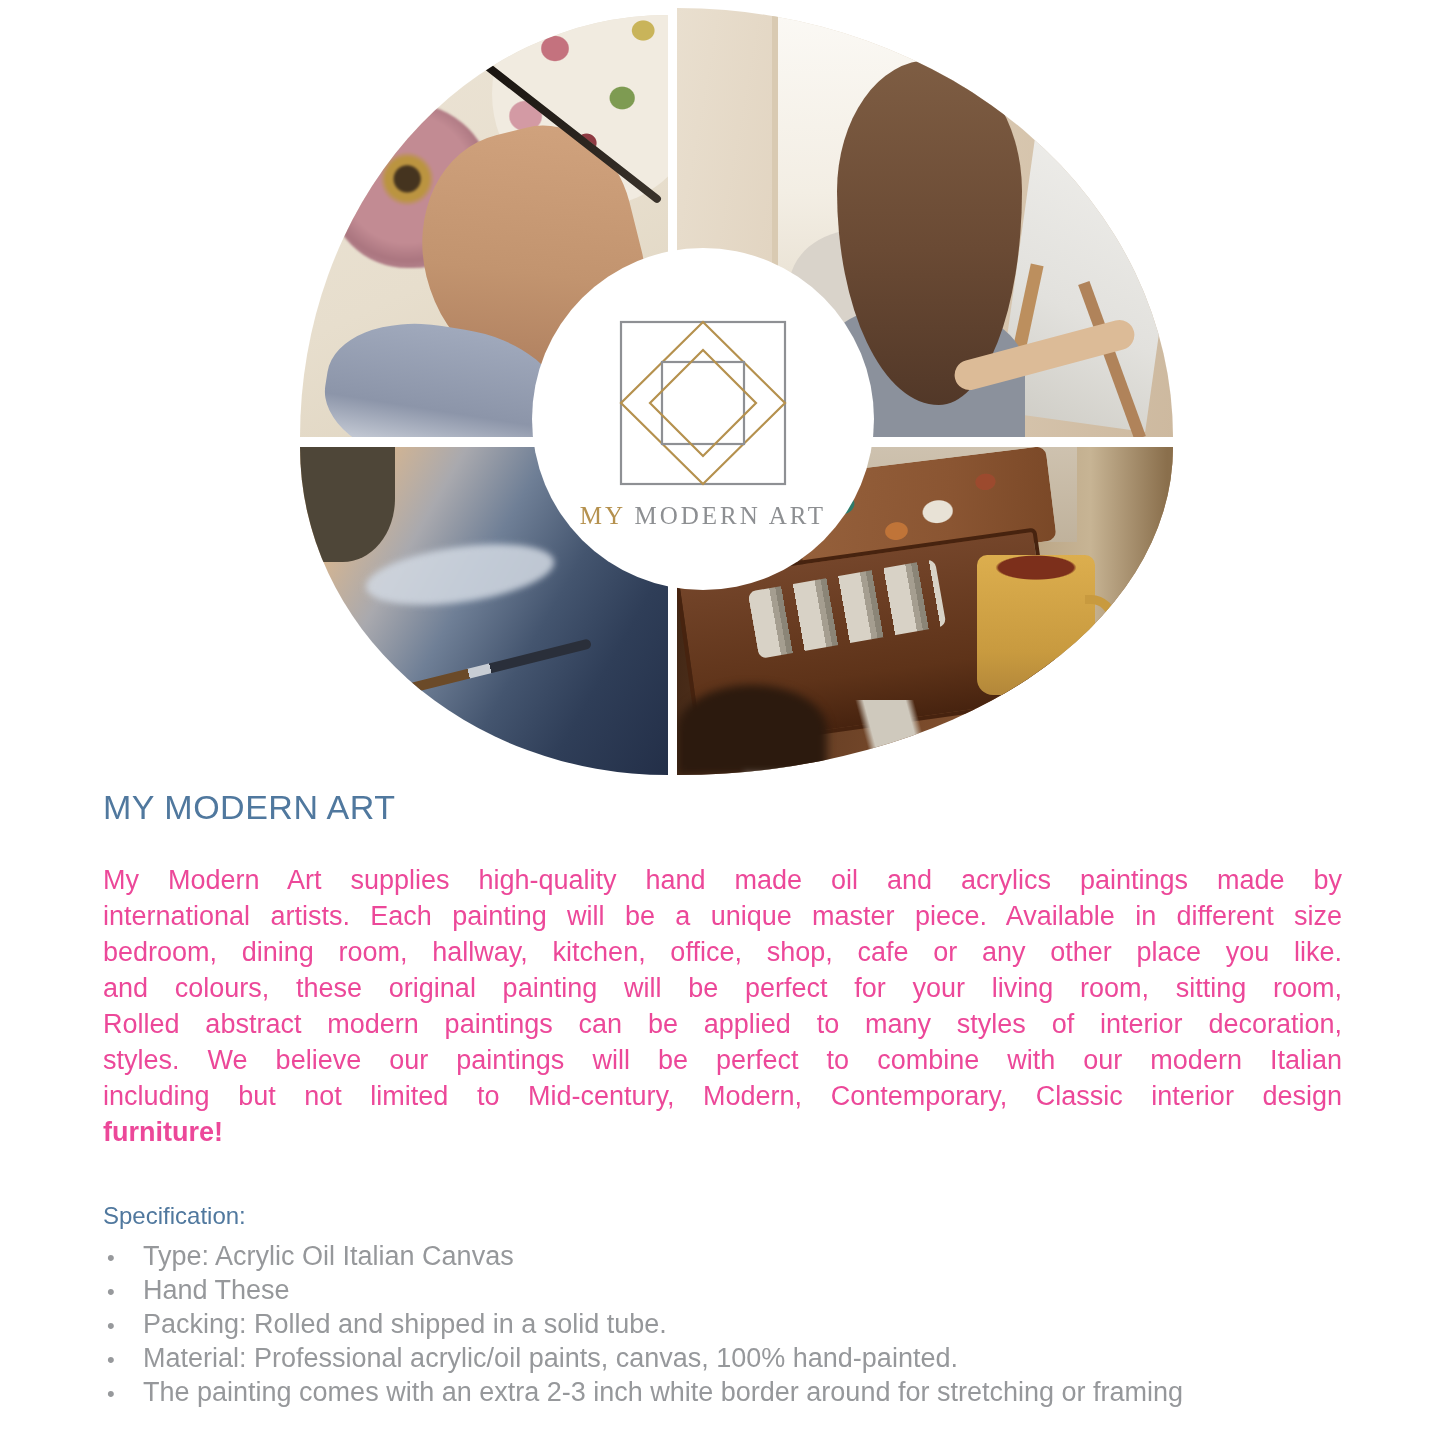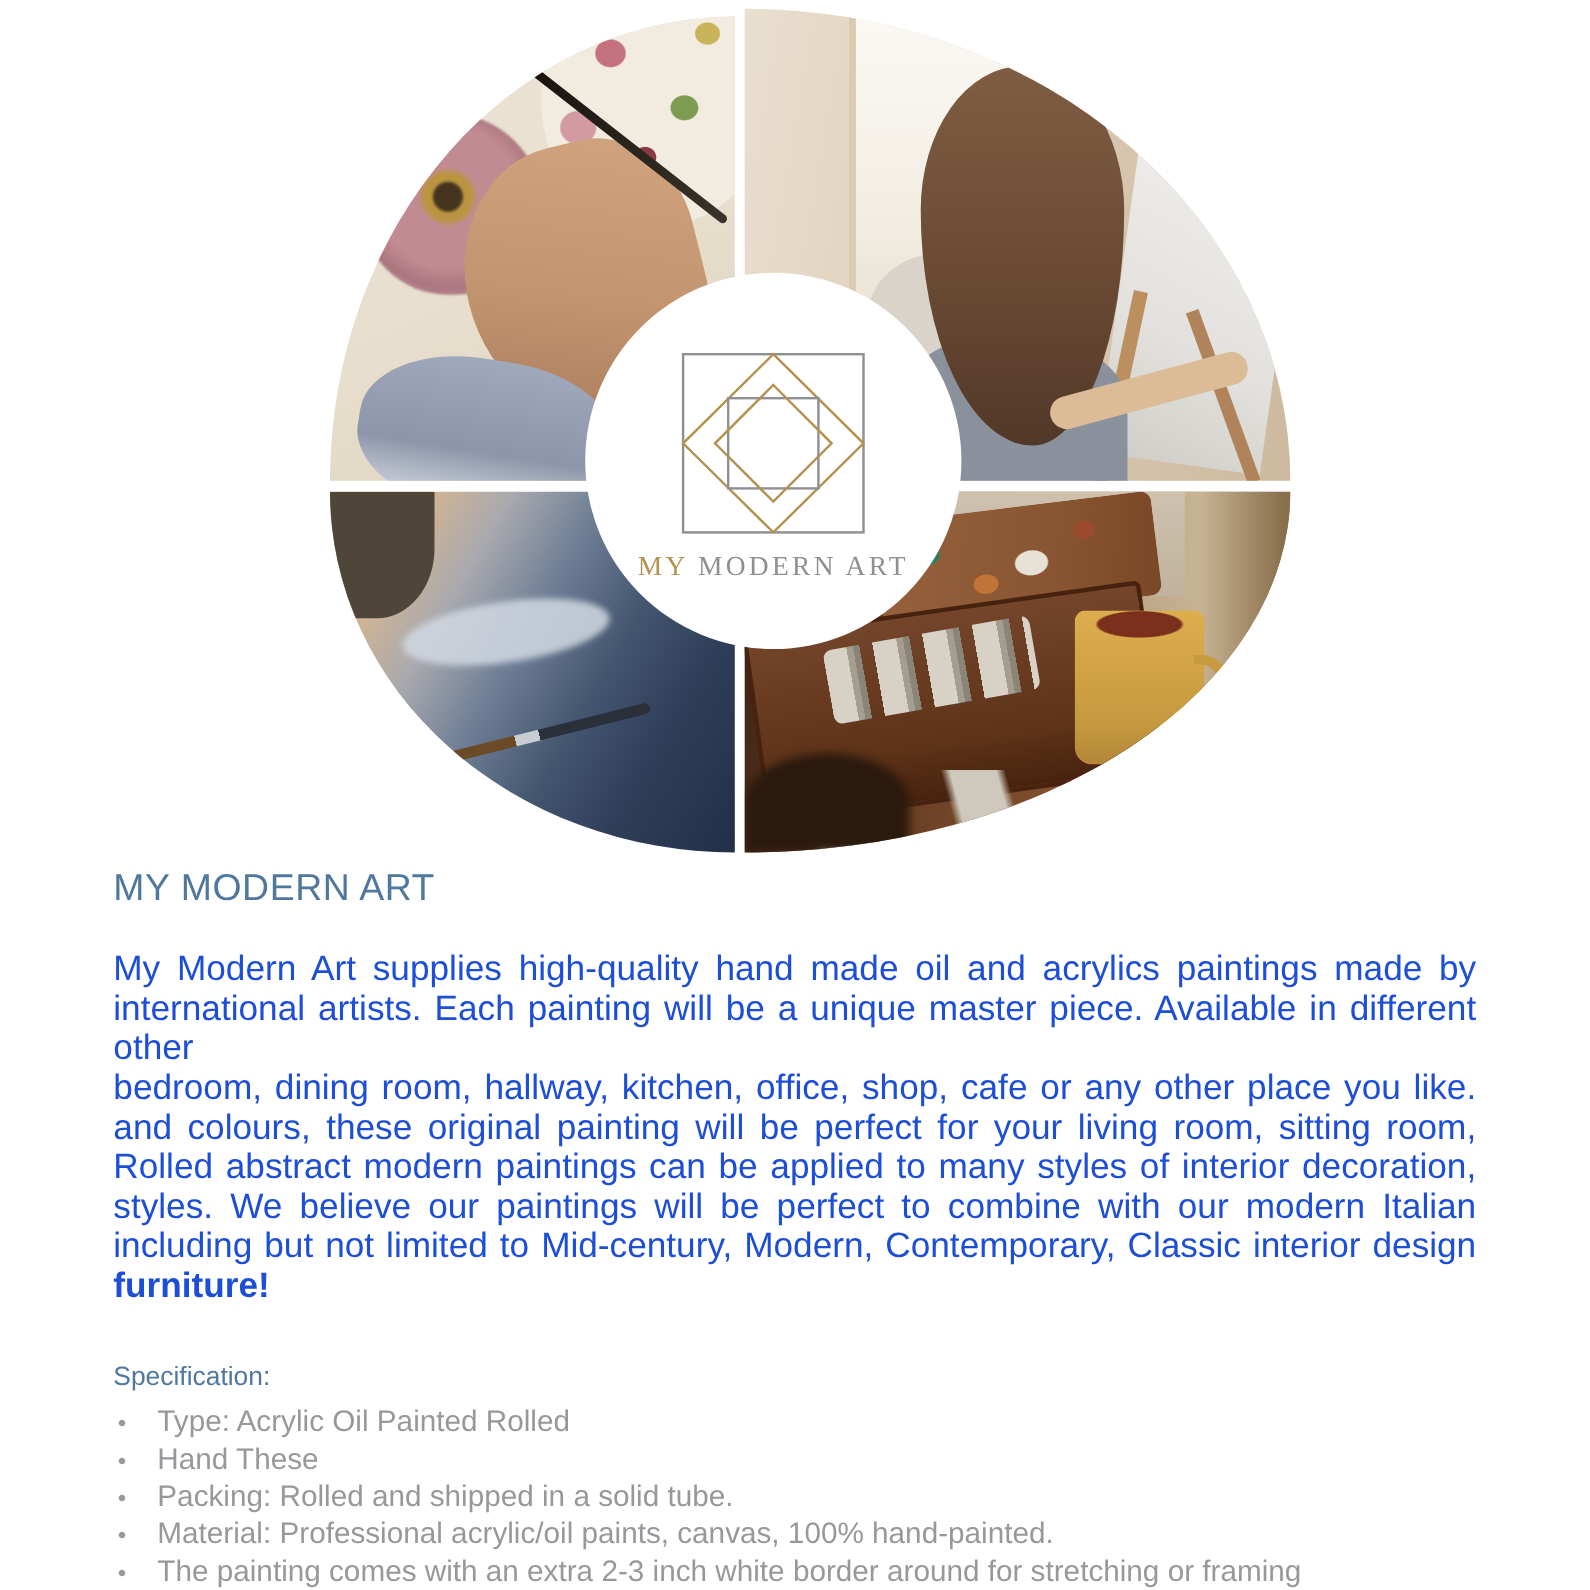--- a/index.html
+++ b/index.html
@@ -130,21 +130,21 @@
     display: flex; flex-direction: column; align-items: center; }
   .logo-svg { margin-top: 66px; }
   .logo-text { margin-top: 8px; font-family: "Liberation Serif", serif;
     font-size: 25px; letter-spacing: 3px; color: #8d8f92; white-space: nowrap; }
   .logo-text .gold { color: #b5914e; }
 
   
   .content { padding: 0 103px; }
   .page-title { margin: 0 0 38px 0; font-size: 34px; font-weight: 400;
     line-height: 34px; color: #50789e; letter-spacing: 0.5px; }
-  .pline { font-size: 32px; line-height: 36px; color: #1d4ed8;
+  .pline { font-size: 27px; line-height: 36px; color: #ec4899;
     text-align: justify; text-align-last: justify; }
   .pline.last { text-align-last: left; font-weight: bold; }
   .spec-heading { margin: 48px 0 0 0; font-size: 24px; font-weight: 400;
     line-height: 36px; color: #50789e; }
   .spec-list { list-style: none; margin: 6px 0 0 0; padding: 0; }
   .spec-list li { font-size: 27px; line-height: 32px; color: #96989b;
     padding-left: 4px; white-space: pre; }
   .bullet { display: inline-block; width: 36px; font-size: 22px; color: #97999c; }
 </style>
 </head>
@@ -200,31 +200,31 @@
     <div class="logo-text"><span class="gold">MY</span><span> MODERN ART</span></div>
   </div>
 
 </div>
 
 <div class="content">
   <h1 class="page-title">MY MODERN ART</h1>
 
   <div>
     <div class="pline">My Modern Art supplies high-quality hand made oil and acrylics paintings made by</div>
-    <div class="pline">international artists. Each painting will be a unique master piece. Available in different other</div>
+    <div class="pline">international artists. Each painting will be a unique master piece. Available in different size</div>
     <div class="pline">bedroom, dining room, hallway, kitchen, office, shop, cafe or any other place you like.</div>
     <div class="pline">and colours, these original painting will be perfect for your living room, sitting room,</div>
     <div class="pline">Rolled abstract modern paintings can be applied to many styles of interior decoration,</div>
     <div class="pline">styles. We believe our paintings will be perfect to combine with our modern Italian</div>
     <div class="pline">including but not limited to Mid-century, Modern, Contemporary, Classic interior design</div>
     <div class="pline last">furniture!</div>
   </div>
 
   <h2 class="spec-heading">Specification:</h2>
 
   <ul class="spec-list">
-    <li><span class="bullet">•</span><span>Type: Acrylic Oil Painted Rolled</span></li>
+    <li><span class="bullet">•</span><span>Type: Acrylic Oil Italian Canvas</span></li>
     <li><span class="bullet">•</span><span>Hand These</span></li>
     <li><span class="bullet">•</span><span>Packing: Rolled and shipped in a solid tube.</span></li>
     <li><span class="bullet">•</span><span>Material: Professional acrylic/oil paints, canvas, 100% hand-painted.</span></li>
     <li><span class="bullet">•</span><span>The painting comes with an extra 2-3 inch white border around for stretching or framing</span></li>
   </ul>
 </div>
 
 </body></html>

